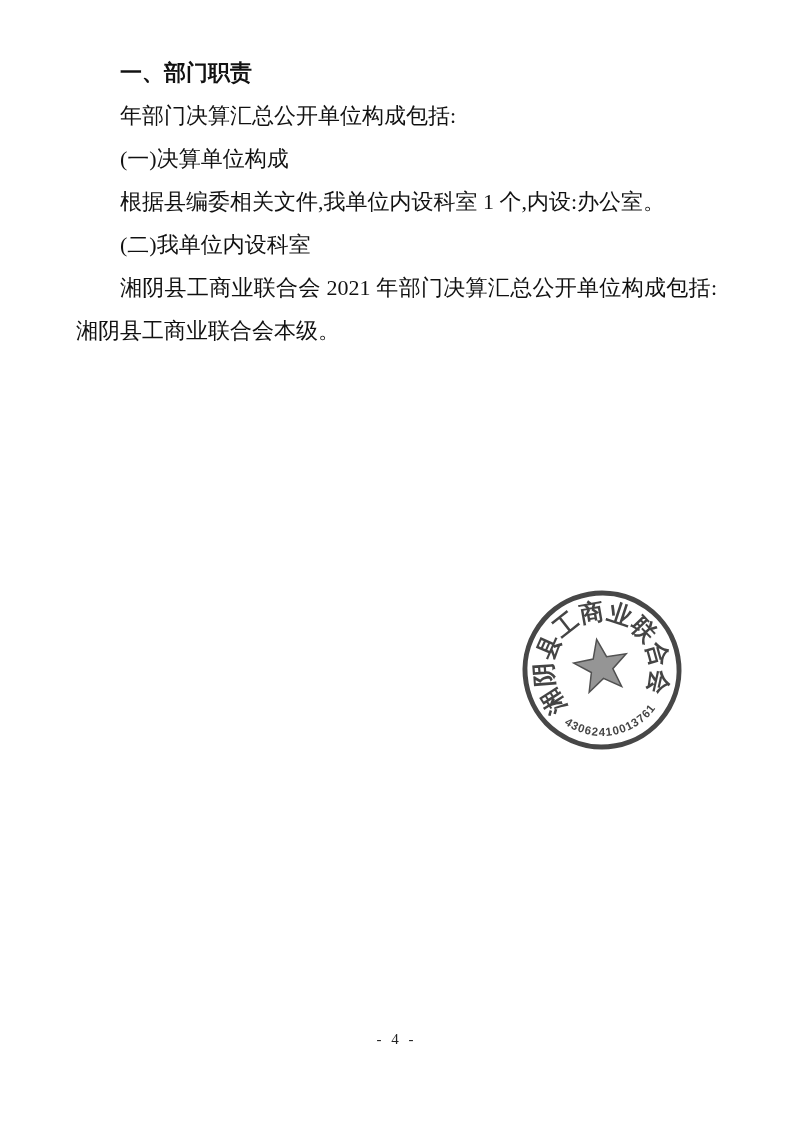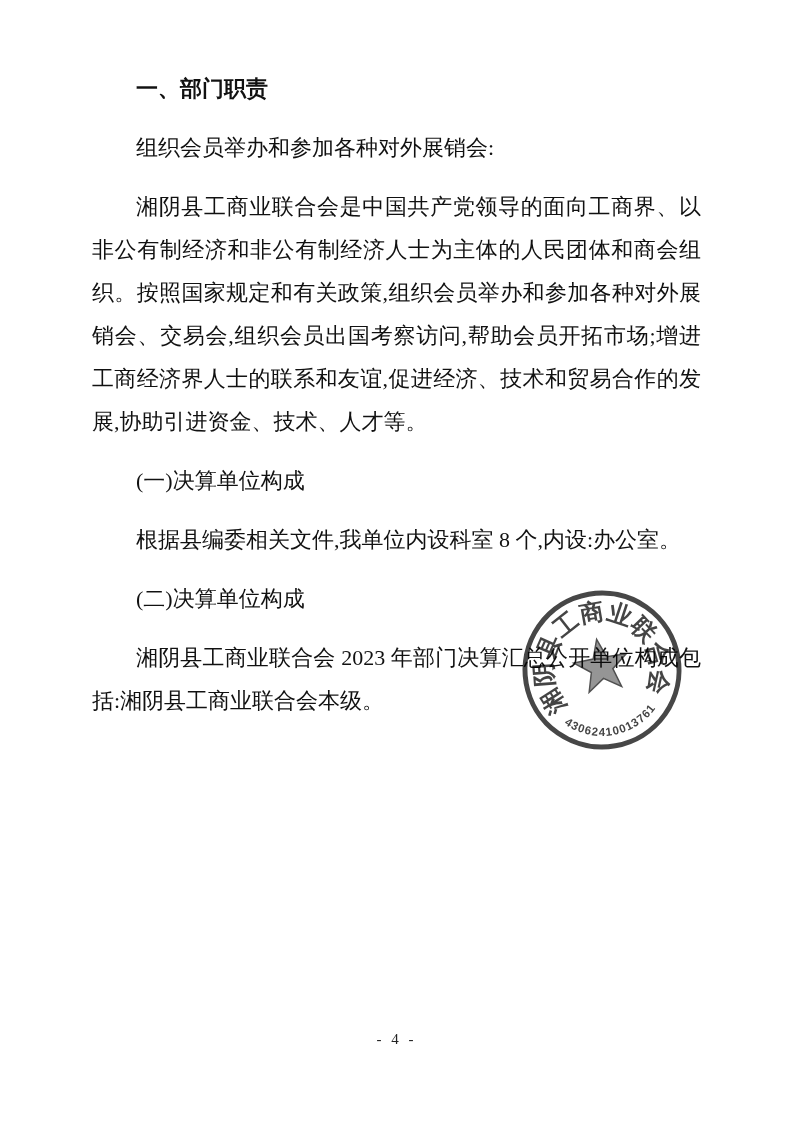--- a/index.html
+++ b/index.html
@@ -18,21 +18,21 @@
   .doc-body {
     position: absolute;
     left: 76px; top: 51px; width: 641px;
     font-size: 22px;
     line-height: 43px;
     text-align: justify;
     text-justify: inter-ideograph;
     letter-spacing: 0;
   }
   .doc-body p {
-    margin: 16px;
+    margin: 0;
     text-indent: 2em;
   }
   .doc-body p.heading {
     font-weight: bold;
     text-align: left;
   }
   .footer {
     position: absolute;
     top: 1031px; left: 0; width: 100%;
     text-align: center;
@@ -68,26 +68,25 @@
   }
   .seal .star { fill: #8f8f8f; stroke: #474747; stroke-width: 1.5; }
 </style>
 </head>
 <body>
 
 <div class="page">
 
   <div class="doc-body">
     <p class="heading">一、部门职责</p>
-    <p>组织会员举办和参加各种对外展销会:</p>
-    <p>湘阴县工商业联合会是中国共产党领导的面向工商界、以非公有制经济和非公有制经济人士为主体的人民团体和商会组织。按照国家规定和有关政策,组织会员举办和参加各种对外展销会、交易会,组织会员出国考察访问,帮助会员开拓市场;增进工商经济界人士的联系和友谊,促进经济、技术和贸易合作的发展,协助引进资金、技术、人才等。</p>
+    <p>年部门决算汇总公开单位构成包括:</p>
     <p>(一)决算单位构成</p>
-    <p>根据县编委相关文件,我单位内设科室 8 个,内设:办公室。</p>
-    <p>(二)决算单位构成</p>
-    <p>湘阴县工商业联合会 2023 年部门决算汇总公开单位构成包括:湘阴县工商业联合会本级。</p>
+    <p>根据县编委相关文件,我单位内设科室 1 个,内设:办公室。</p>
+    <p>(二)我单位内设科室</p>
+    <p>湘阴县工商业联合会 2021 年部门决算汇总公开单位构成包括:湘阴县工商业联合会本级。</p>
   </div>
 
   <div class="seal">
     <svg viewBox="0 0 200 200" xmlns="http://www.w3.org/2000/svg">
       <defs>
         <path id="sealTopArc" d="M 61.7 132.1 A 50 50 0 1 1 138.3 132.1" fill="none"></path>
         <path id="sealBottomArc" d="M 55 148.2 A 66 66 0 0 0 145 148.2" fill="none"></path>
       </defs>
       <circle class="ring" cx="100" cy="100" r="77"></circle>
       <polygon class="star" points="100,69 106.8,87.7 126.6,88.3 110.9,100.6 116.5,119.7 100,108.5 83.5,119.7 89.1,100.6 73.4,88.3 93.2,87.7"></polygon>

